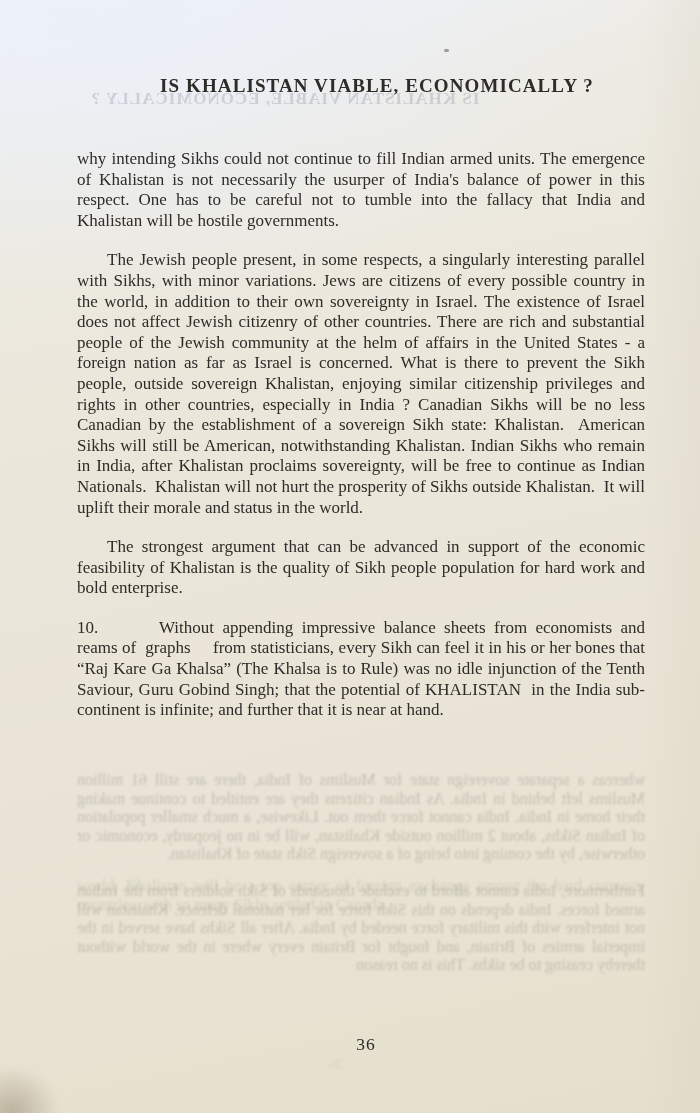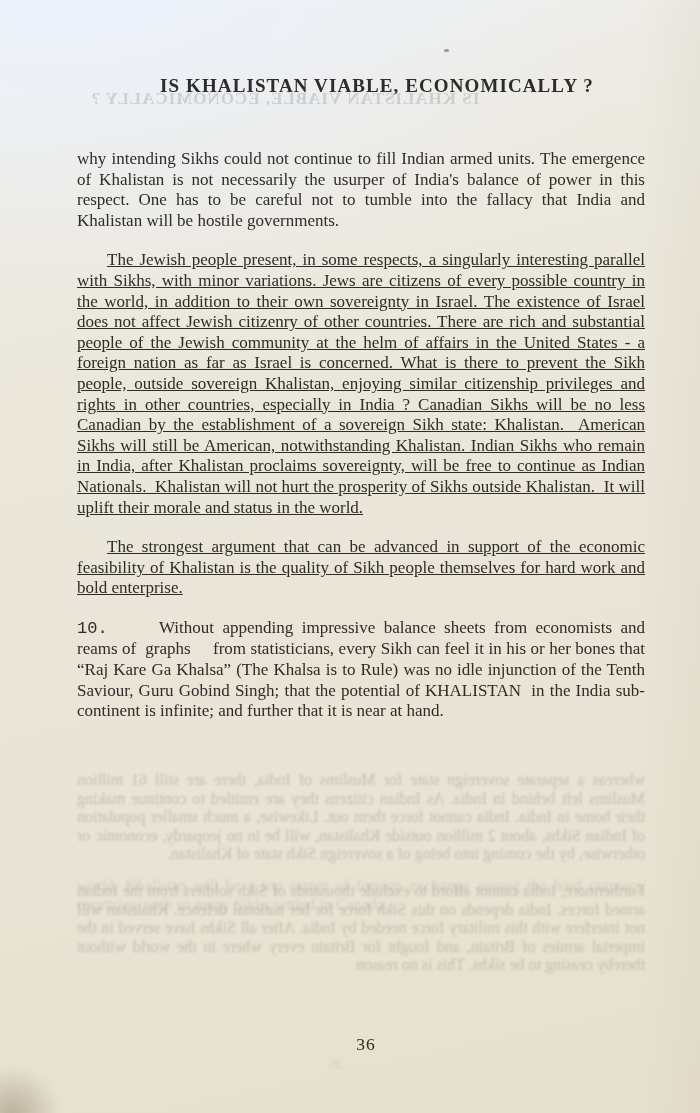--- a/index.html
+++ b/index.html
@@ -43,23 +43,23 @@
     text-align: center; white-space: nowrap;
     font-weight: bold; font-size: 17px; letter-spacing: 1px;
     color: #989dab; opacity: 0.38; filter: blur(0.7px);
     transform: translateX(-76px) scaleX(-1);
   }
   .body-text {
     position: absolute; top: 137px; left: 77px; width: 568px;
     font-size: 17px; line-height: 20.6px; text-align: justify;
   }
   .body-text p { margin: 12px 0 19px 0; }
-  .body-text p.indent { text-indent: 30px; text-decoration: underline; }
+  .body-text p.indent { text-indent: 30px; }
   .body-text p.numbered { margin-bottom: 0; }
-  .para-num { display: inline-block; width: 82px; font-family: Liberation Mono, monospace; }
+  .para-num { display: inline-block; width: 82px; }
   .ghost-offset {
     position: absolute; top: 876px; left: 77px; width: 568px;
     font-size: 16px; line-height: 19px; text-align: justify;
     color: #b1ae9f; opacity: 0.4; filter: blur(1px);
   }
   .bleed-block {
     position: absolute; top: 771px; left: 77px; width: 568px;
     font-size: 16px; line-height: 18.6px; text-align: justify;
     color: #8f8c7e; opacity: 0.42; filter: blur(0.8px);
   }
@@ -84,21 +84,21 @@
 
   <div class="ghost-title">IS KHALISTAN VIABLE, ECONOMICALLY ?</div>
 
   <h1 class="page-title" style="margin:0; font-size:19px;">IS KHALISTAN VIABLE, ECONOMICALLY ?</h1>
 
   <div class="speck"></div>
 
   <div class="body-text">
     <p>why intending Sikhs could not continue to fill Indian armed units. The emergence of Khalistan is not necessarily the usurper of India's balance of power in this respect. One has to be careful not to tumble into the fallacy that India and Khalistan will be hostile governments.</p>
     <p class="indent">The Jewish people present, in some respects, a singularly interesting parallel with Sikhs, with minor variations. Jews are citizens of every possible country in the world, in addition to their own sovereignty in Israel. The existence of Israel does not affect Jewish citizenry of other countries. There are rich and substantial people of the Jewish community at the helm of affairs in the United States - a foreign nation as far as Israel is concerned. What is there to prevent the Sikh people, outside sovereign Khalistan, enjoying similar citizenship privileges and rights in other countries, especially in India&nbsp;? Canadian Sikhs will be no less Canadian by the establishment of a sovereign Sikh state: Khalistan.&nbsp; American Sikhs will still be American, notwithstanding Khalistan. Indian Sikhs who remain in India, after Khalistan proclaims sovereignty, will be free to continue as Indian Nationals.&nbsp; Khalistan will not hurt the prosperity of Sikhs outside Khalistan.&nbsp; It will uplift their morale and status in the world.</p>
-    <p class="indent">The strongest argument that can be advanced in support of the economic feasibility of Khalistan is the quality of Sikh people themselves for hard work and bold enterprise.</p>
+    <p class="indent">The strongest argument that can be advanced in support of the economic feasibility of Khalistan is the quality of Sikh people population for hard work and bold enterprise.</p>
     <p class="numbered"><span class="para-num">10.</span><span>Without appending impressive balance sheets from economists and reams of &nbsp;graphs&nbsp;&nbsp;&nbsp;&nbsp; from statisticians, every Sikh can feel it in his or her bones that “Raj Kare Ga Khalsa” (The Khalsa is to Rule) was no idle injunction of the Tenth Saviour, Guru Gobind Singh; that the potential of KHALISTAN&nbsp; in the India sub-continent is infinite; and further that it is near at hand.</span></p>
   </div>
 
   <div class="ghost-offset">world, Khalistan will be a top earner of foreign exchange among the hard currency countries, with so many Sikhs settled in Canada,</div>
 
   <div class="bleed-block">
     <p>whereas a separate sovereign state for Muslims of India, there are still 61 million Muslims left behind in India. As Indian citizens they are entitled to continue making their home in India. India cannot force them out. Likewise, a much smaller population of Indian Sikhs, about 2 million outside Khalistan, will be in no jeopardy, economic or otherwise, by the coming into being of a sovereign Sikh state of Khalistan.</p>
     <p>Furthermore, India cannot afford to exclude thousands of Sikh soldiers from the Indian armed forces. India depends on this Sikh force for her national defence. Khalistan will not interfere with this military force needed by India. After all Sikhs have served in the imperial armies of Britain, and fought for Britain every where in the world without thereby ceasing to be sikhs. This is no reason</p>
   </div>
 

